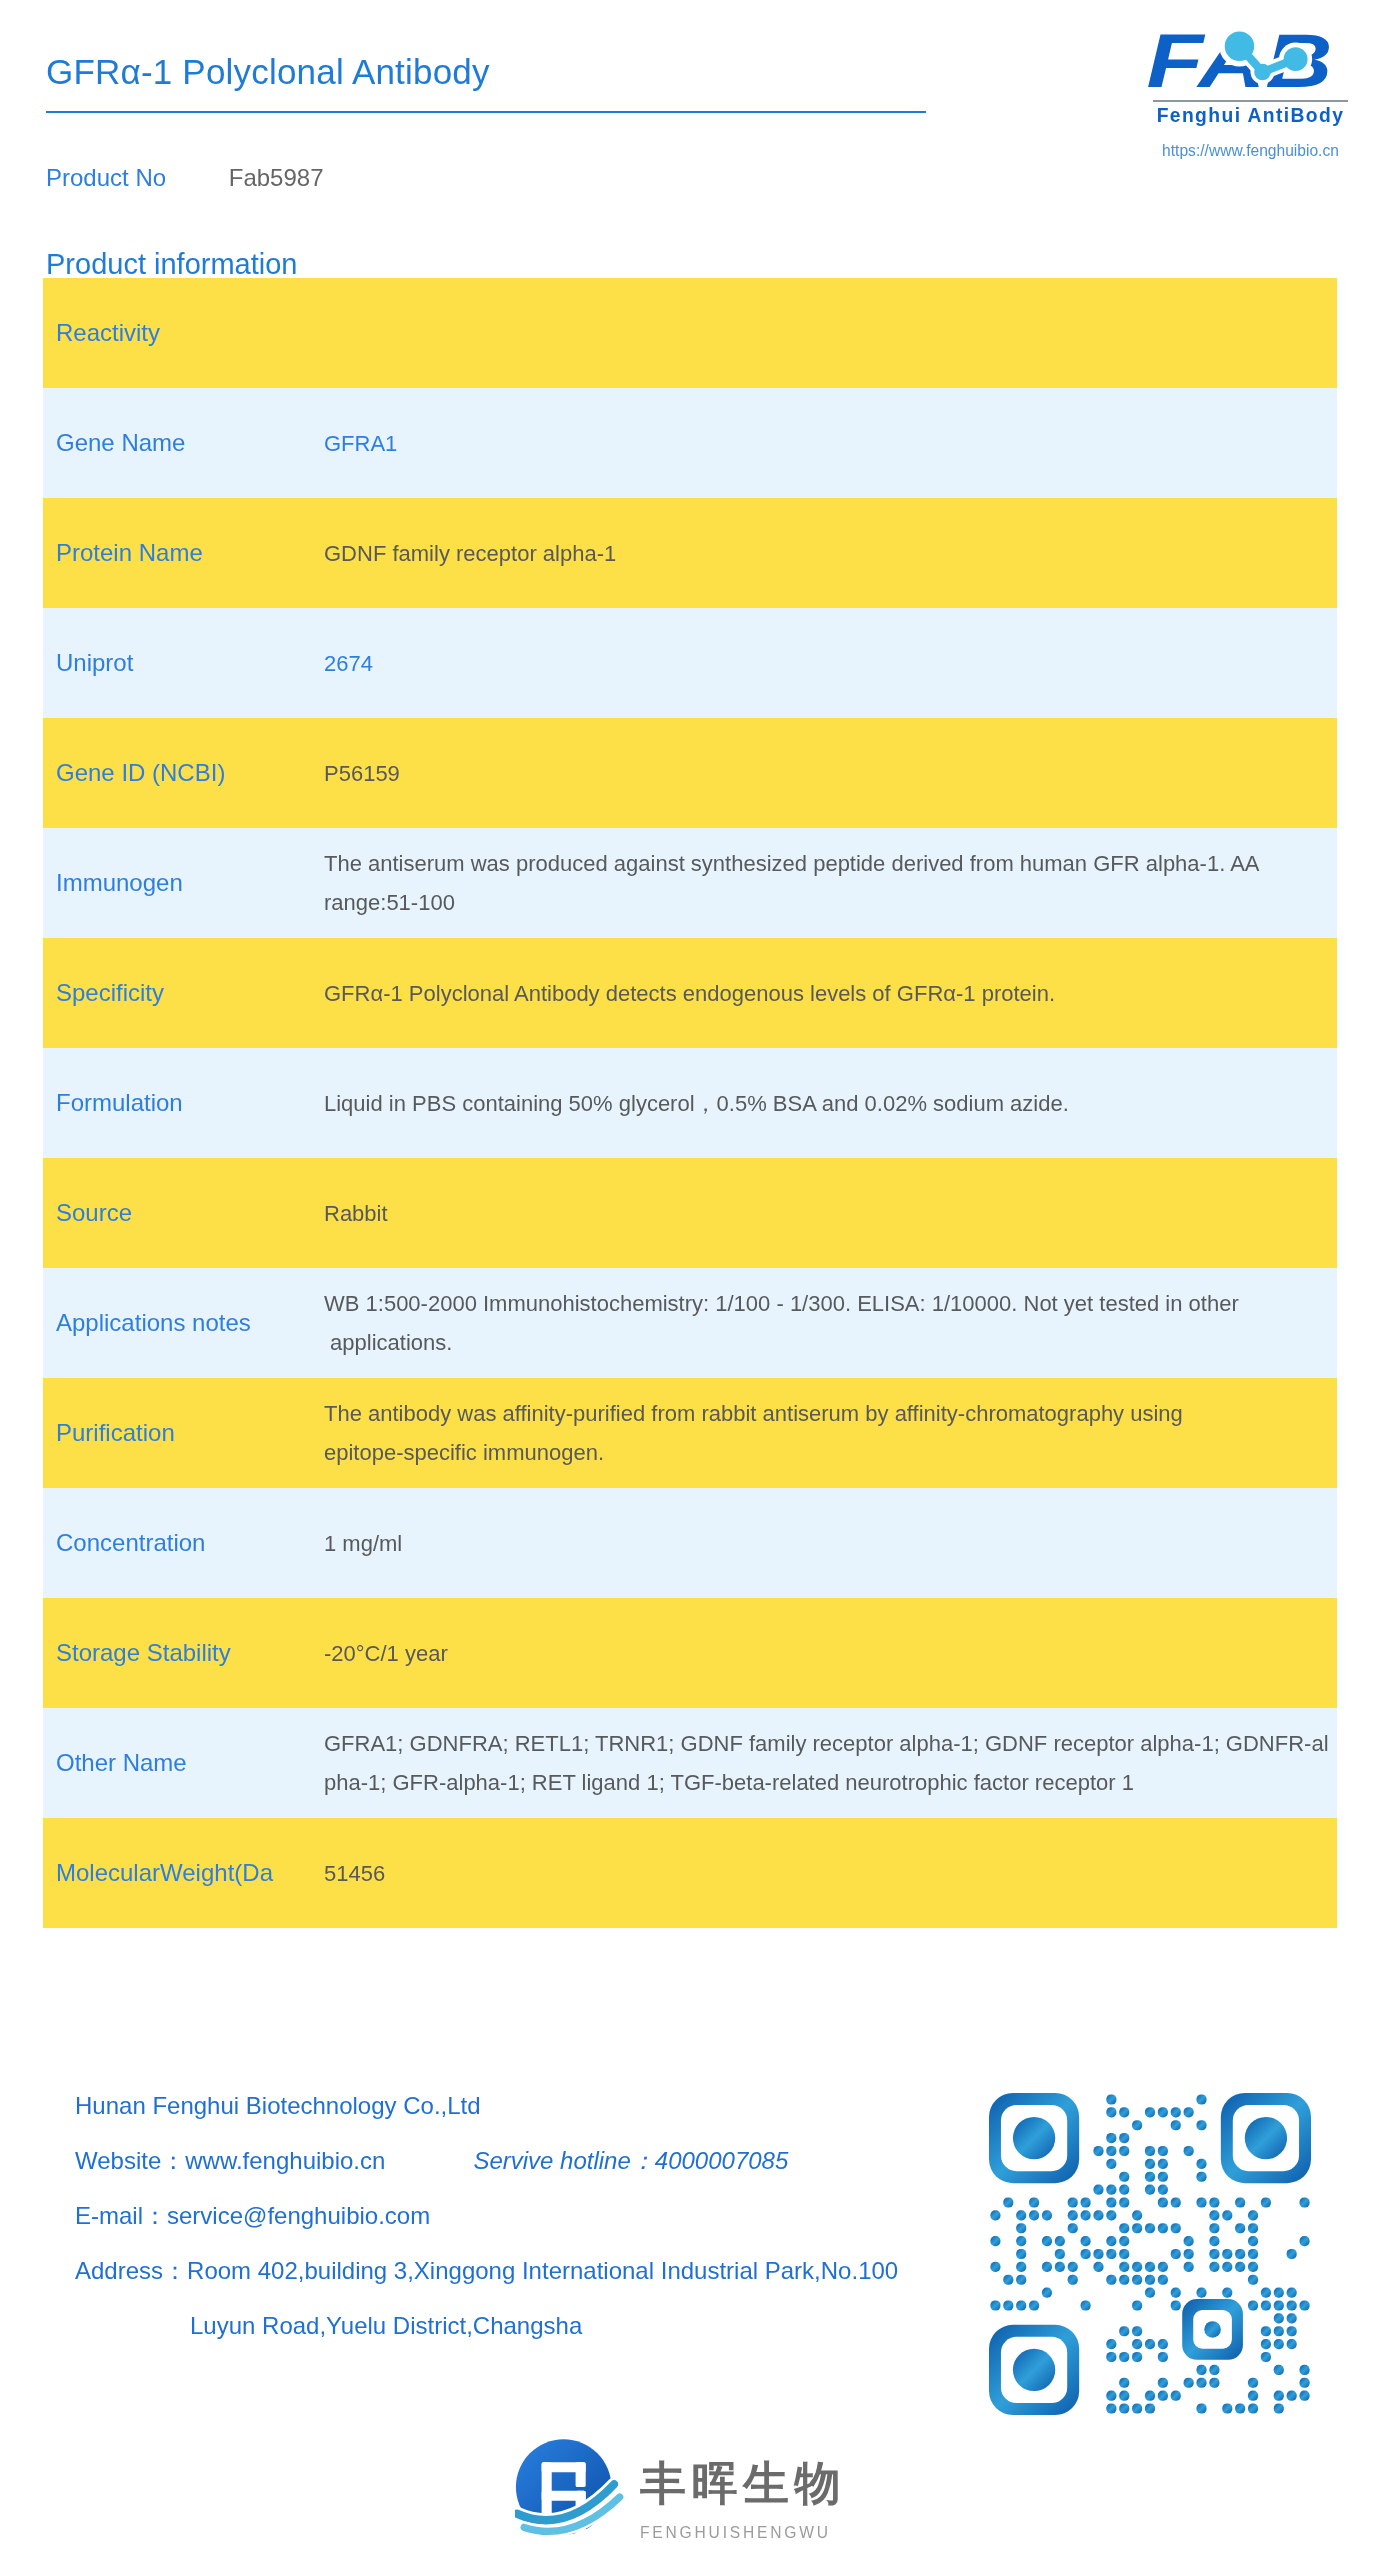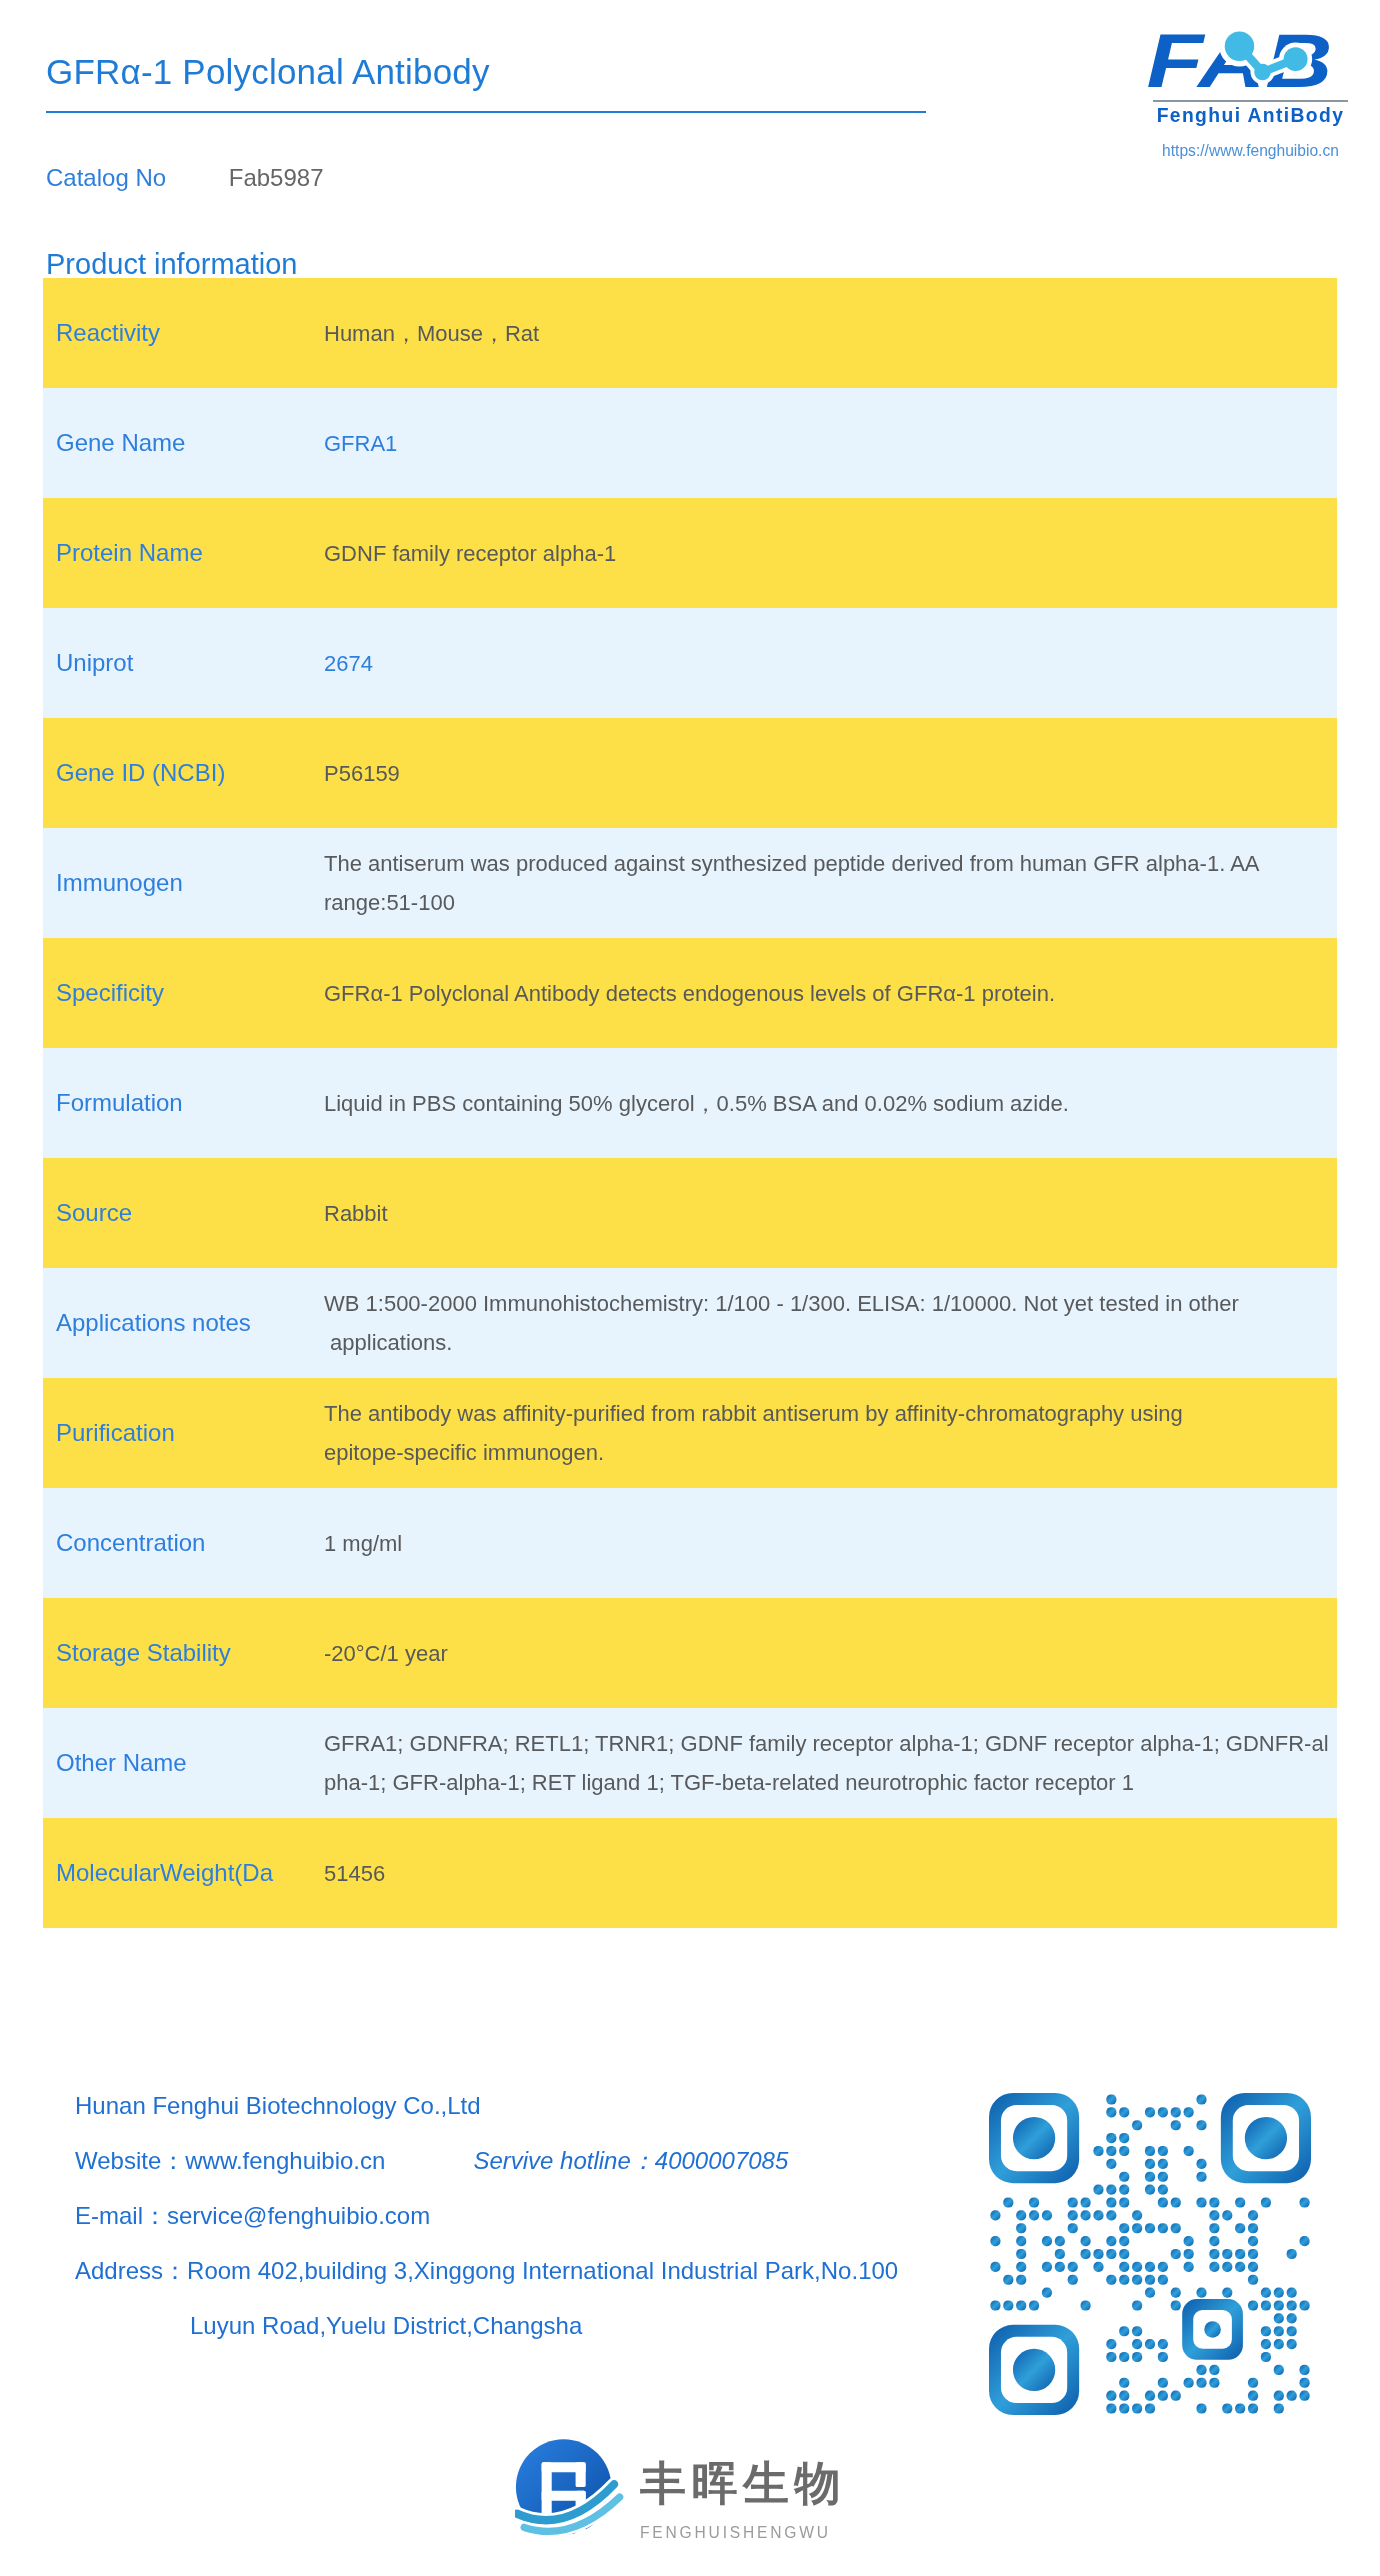--- a/index.html
+++ b/index.html
@@ -89,31 +89,30 @@
       <circle cx="107" cy="24" r="16" fill="var(--logo-cyan)"></circle>
       <circle cx="132" cy="52" r="9" fill="var(--logo-cyan)"></circle>
       <circle cx="168" cy="38" r="13" fill="var(--logo-cyan)"></circle>
     </svg>
     <div class="brand-rule"></div>
     <div class="brand-sub">Fenghui AntiBody</div>
     <a class="brand-url" href="#">https://www.fenghuibio.cn</a>
   </div>
 
   <div class="catalog">
-    <span class="lab">Catalog No</span>
+    <span class="lab">Product No</span>
     <span class="val">Fab5987</span>
   </div>
 
   <h2 class="section-h">Product information</h2>
   <div class="section-rule"></div>
 
   <div class="table" id="table">
       <div class="row">
         <div class="cell-label">Reactivity</div>
-        <div class="cell-value">Human，Mouse，Rat</div>
       </div>
       <div class="row link">
         <div class="cell-label">Gene Name</div>
         <div class="cell-value">GFRA1</div>
       </div>
       <div class="row">
         <div class="cell-label">Protein Name</div>
         <div class="cell-value">GDNF family receptor alpha-1</div>
       </div>
       <div class="row link">

